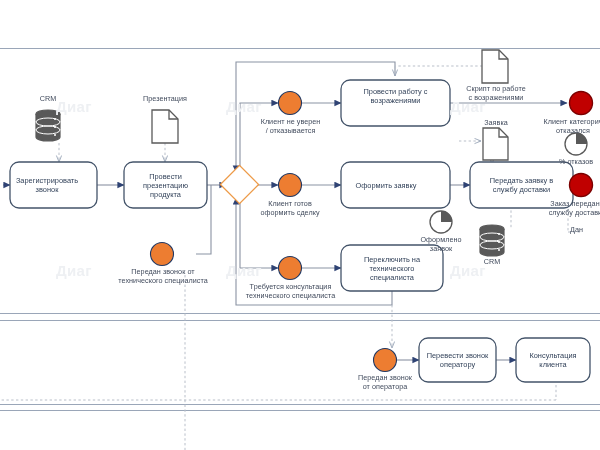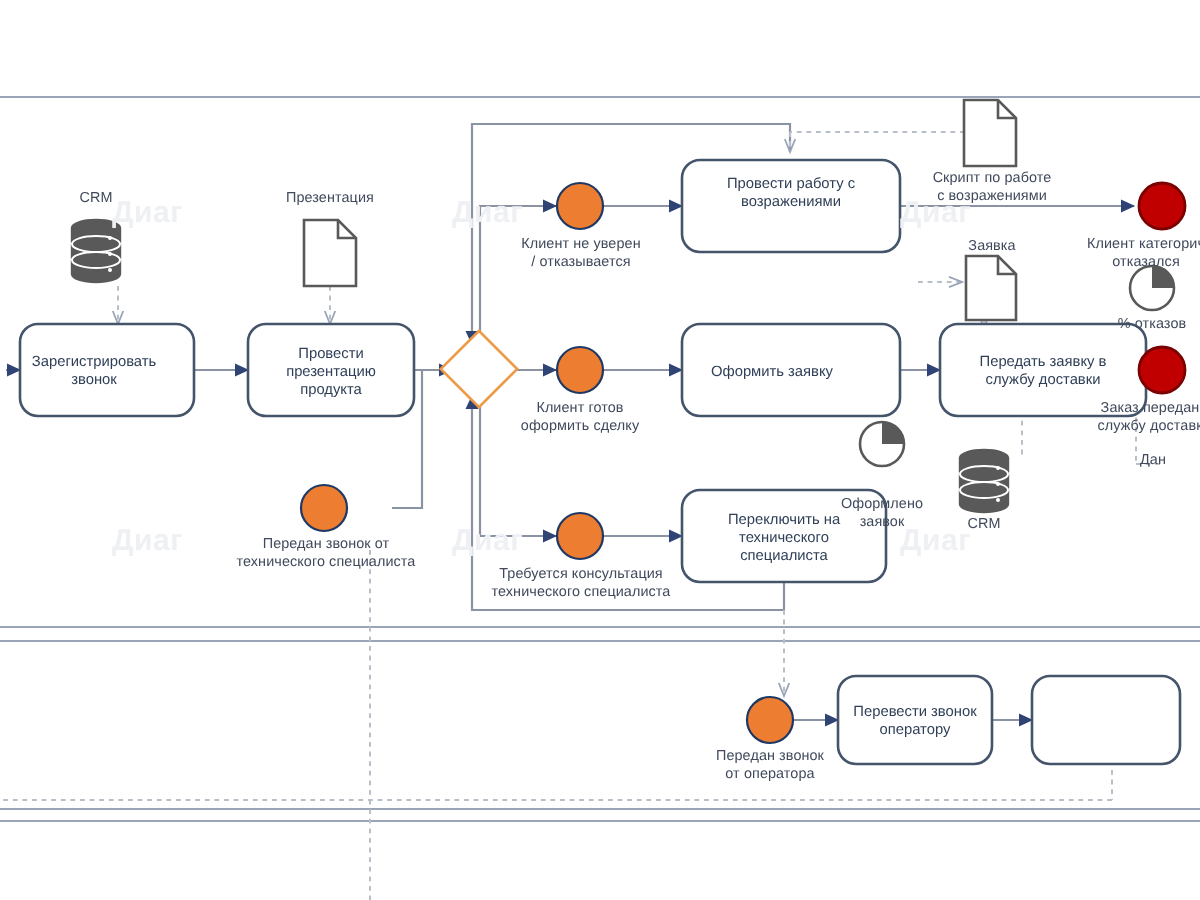--- a/index.html
+++ b/index.html
@@ -182,20 +182,22 @@
 <div class="tasklbl" style="left:341px;top:80px;width:109px;height:32px;">Провести работу с
 возражениями</div>
 <div class="tasklbl" style="left:341px;top:162px;width:90px;height:46px;">Оформить заявку</div>
 <div class="tasklbl" style="left:341px;top:245px;width:102px;height:46px;">Переключить на
 технического
 специалиста</div>
 <div class="tasklbl" style="left:470px;top:162px;width:103px;height:46px;">Передать заявку в
 службу доставки</div>
 <div class="tasklbl" style="left:419px;top:338px;width:77px;height:44px;">Перевести звонок
 оператору</div>
+<div class="tasklbl" style="left:516px;top:338px;width:74px;height:44px;">Консультация
+клиента</div>
 
 <div class="lbl" style="left:238px;top:118px;width:105px;">Клиент не уверен
 / отказывается</div>
 <div class="lbl" style="left:240px;top:200px;width:100px;">Клиент готов
 оформить сделку</div>
 <div class="lbl" style="left:232px;top:283px;width:117px;">Требуется консультация
 технического специалиста</div>
 <div class="lbl" style="left:104px;top:268px;width:118px;">Передан звонок от
 технического специалиста</div>
 <div class="lbl" style="left:333px;top:374px;width:104px;">Передан звонок
@@ -205,21 +207,21 @@
 отказался</div>
 <div class="lbl" style="left:529px;top:200px;width:92px;text-align:center;">Заказ передан
 службу доставк</div>
 
 <div class="lbl" style="left:24px;top:95px;width:48px;">CRM</div>
 <div class="lbl" style="left:468px;top:258px;width:48px;">CRM</div>
 <div class="lbl" style="left:130px;top:95px;width:70px;">Презентация</div>
 <div class="lbl" style="left:451px;top:85px;width:90px;">Скрипт по работе
 с возражениями</div>
 <div class="lbl" style="left:470px;top:119px;width:52px;">Заявка</div>
-<div class="lbl" style="left:411px;top:248px;width:60px;">Оформлено
+<div class="lbl" style="left:411px;top:236px;width:60px;">Оформлено
 заявок</div>
 <div class="lbl" style="left:548px;top:158px;width:56px;">% отказов</div>
 <div class="lbl" style="left:570px;top:226px;width:14px;text-align:left;">Дан</div>
 
 <div class="wm" style="left:56px;top:98px;">Диаг</div>
 <div class="wm" style="left:226px;top:98px;">Диаг</div>
 <div class="wm" style="left:56px;top:262px;">Диаг</div>
 <div class="wm" style="left:226px;top:262px;">Диаг</div>
 <div class="wm" style="left:450px;top:262px;">Диаг</div>
 <div class="wm" style="left:450px;top:98px;">Диаг</div>

